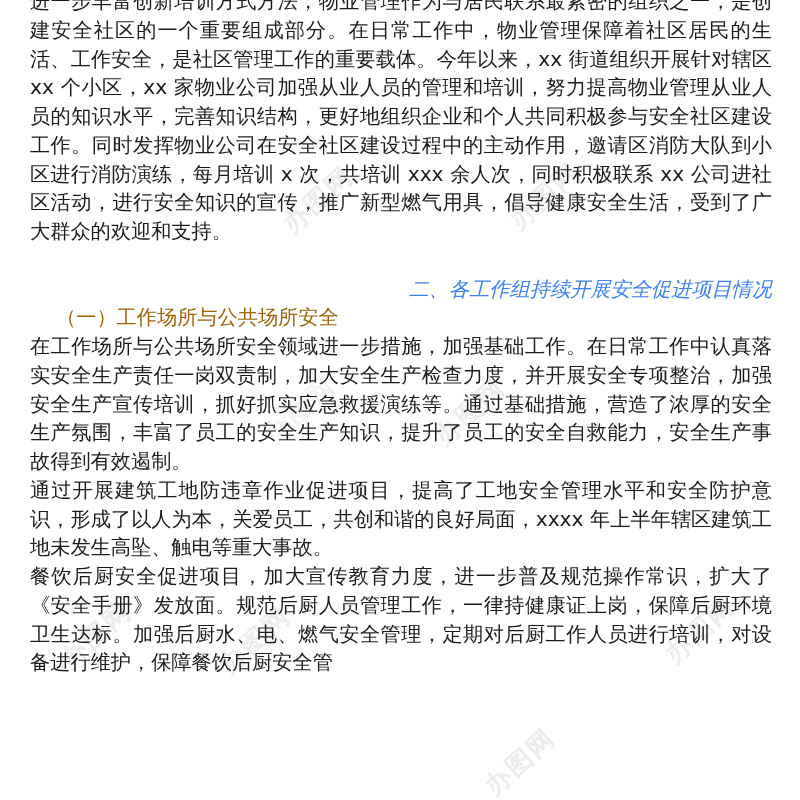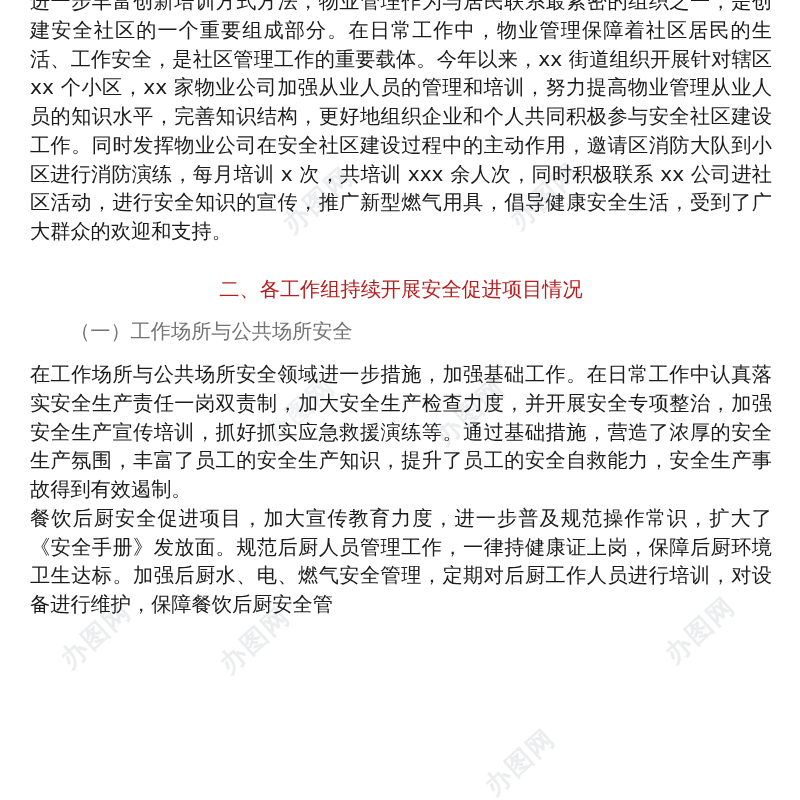--- a/index.html
+++ b/index.html
@@ -62,29 +62,30 @@
     text-align: justify;
     text-justify: inter-character;
     text-align-last: left;
     word-break: break-all;
     letter-spacing: 0px;
   }
   .heading {
     margin: 0;
     font-size: 20.2px;
     line-height: 28.75px;
-    color: #b91c1c;
-    text-align: center;
+    color: #3b82f6;
+    text-align: right;
     font-weight: 400;
+    font-style: italic;
   }
   .subheading {
-    margin: 14px;
+    margin: 0;
     font-size: 20.2px;
     line-height: 28.75px;
-    color: #737373;
+    color: #a16207;
     text-align: left;
     text-indent: 26px;
   }
   .blankline {
     height: 28.75px;
   }
 </style>
 </head>
 <body>
 
@@ -100,16 +101,17 @@
       <div class="wm" style="left: 520px; top: 762px; font-size: 26px; opacity: 0.85; color: rgb(233, 234, 236); transform: translate(-50%, -50%) rotate(-42deg);">办图网</div>
       <div class="wm" style="left: 300px; top: 410px; font-size: 26px; opacity: 0.6; color: rgb(233, 234, 236); transform: translate(-50%, -50%) rotate(-42deg);">办图网</div>
     </div>
 
   <div id="doc" style="color: rgb(27, 27, 27);">
       <p class="para">进一步丰富创新培训方式方法，物业管理作为与居民联系最紧密的组织之一，是创建安全社区的一个重要组成部分。在日常工作中，物业管理保障着社区居民的生活、工作安全，是社区管理工作的重要载体。今年以来，xx 街道组织开展针对辖区 xx 个小区，xx 家物业公司加强从业人员的管理和培训，努力提高物业管理从业人员的知识水平，完善知识结构，更好地组织企业和个人共同积极参与安全社区建设工作。同时发挥物业公司在安全社区建设过程中的主动作用，邀请区消防大队到小区进行消防演练，每月培训 x 次，共培训 xxx 余人次，同时积极联系 xx 公司进社区活动，进行安全知识的宣传，推广新型燃气用具，倡导健康安全生活，受到了广大群众的欢迎和支持。</p>
       <div class="blankline"></div>
       <p class="heading">二、各工作组持续开展安全促进项目情况</p>
       <p class="subheading">（一）工作场所与公共场所安全</p>
       <p class="para">在工作场所与公共场所安全领域进一步措施，加强基础工作。在日常工作中认真落实安全生产责任一岗双责制，加大安全生产检查力度，并开展安全专项整治，加强安全生产宣传培训，抓好抓实应急救援演练等。通过基础措施，营造了浓厚的安全生产氛围，丰富了员工的安全生产知识，提升了员工的安全自救能力，安全生产事故得到有效遏制。</p>
+      <p class="para">通过开展建筑工地防违章作业促进项目，提高了工地安全管理水平和安全防护意识，形成了以人为本，关爱员工，共创和谐的良好局面，xxxx 年上半年辖区建筑工地未发生高坠、触电等重大事故。</p>
       <p class="para">餐饮后厨安全促进项目，加大宣传教育力度，进一步普及规范操作常识，扩大了《安全手册》发放面。规范后厨人员管理工作，一律持健康证上岗，保障后厨环境卫生达标。加强后厨水、电、燃气安全管理，定期对后厨工作人员进行培训，对设备进行维护，保障餐饮后厨安全管</p>
     </div>
 
 </div>
 
 </body></html>

